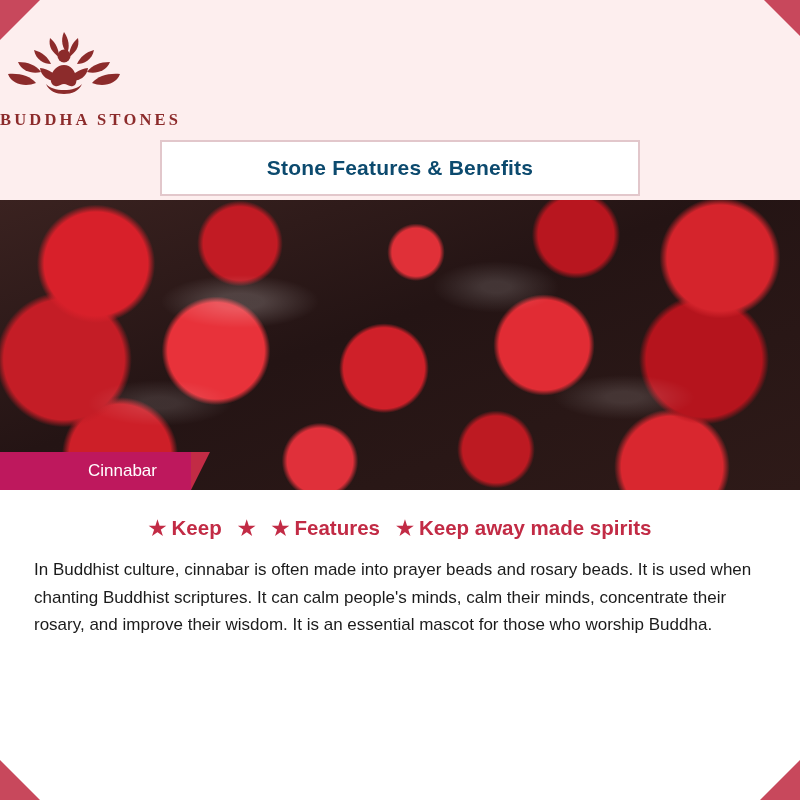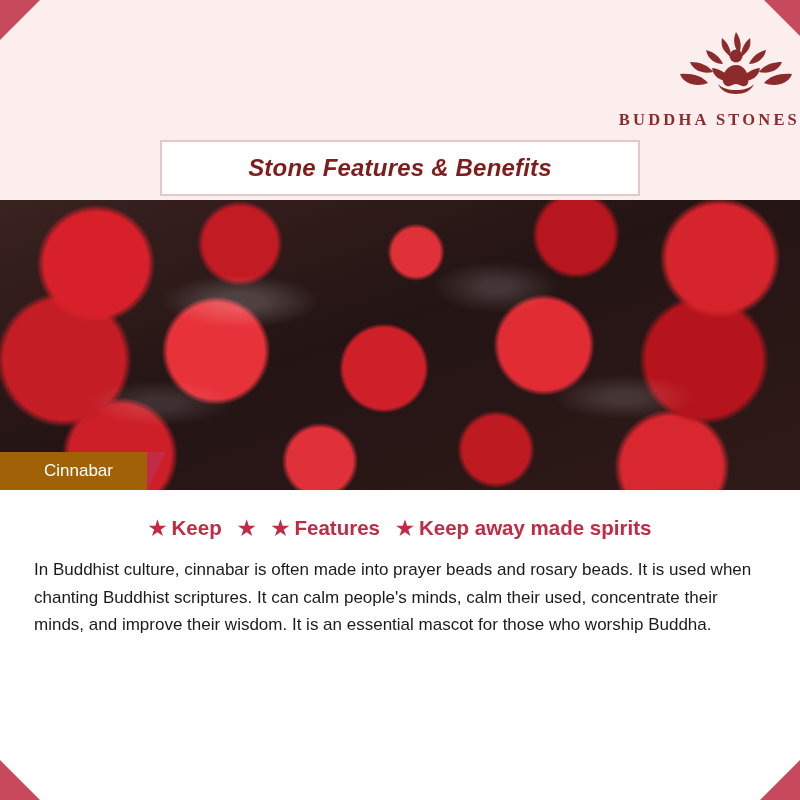--- a/index.html
+++ b/index.html
@@ -44,21 +44,21 @@
     border-left: 40px solid transparent;
   }
 
   
   .header {
     position: relative;
     height: 148px;
     background: #fdeeee;
     display: flex;
     flex-direction: column;
-    align-items: flex-end;
+    align-items: flex-start;
     justify-content: flex-start;
     padding-top: 22px;
     z-index: 2;
   }
   .logo-mark { width: 128px; height: 84px; }
   .brand-name {
     margin-top: 4px;
     font-size: 16.5px;
     letter-spacing: 3.2px;
     font-weight: bold;
@@ -78,26 +78,25 @@
     left: 160px; right: 160px;
     top: -8px;
     height: 56px;
     background: #ffffff;
     border: 2px solid #e2c7cb;
     display: flex;
     align-items: center;
     justify-content: center;
   }
   .title-text {
-    font-size: 24px;
+    font-size: 21px;
     font-weight: bold;
-    color: #7f1d1d;
+    color: #0c4a6e;
     font-family: "Liberation Sans", sans-serif;
     letter-spacing: 0.2px;
-    font-style: italic;
   }
 
   
   .photo {
     position: relative;
     height: 290px;
     overflow: hidden;
     background: #2a1515;
     z-index: 1;
   }
@@ -127,25 +126,25 @@
       radial-gradient(ellipse at 62% 30%, rgba(255,255,255,0.14) 0 2%, rgba(255,255,255,0) 9%),
       radial-gradient(ellipse at 20% 70%, rgba(255,255,255,0.12) 0 2%, rgba(255,255,255,0) 8%),
       radial-gradient(ellipse at 78% 68%, rgba(255,255,255,0.13) 0 2%, rgba(255,255,255,0) 8%);
   }
 
   
   .name-tag {
     position: absolute;
     left: 0; bottom: 0;
     height: 38px;
-    padding-left: 44px;
+    padding-left: 88px;
     padding-right: 34px;
     display: flex;
     align-items: center;
-    background: #a16207;
+    background: #be185d;
     color: #ffffff;
     font-size: 17px;
     font-family: "Liberation Sans", sans-serif;
     z-index: 4;
   }
   .name-tag::after {
     content: "";
     position: absolute;
     right: -19px; top: 0;
     width: 0; height: 0;
@@ -249,16 +248,16 @@
       <div class="benefit">
         <span class="star">★</span>
         <span>Features</span>
       </div>
       <div class="benefit">
         <span class="star">★</span>
         <span>Keep away made spirits</span>
       </div>
     </div>
 
-    <p class="desc">In Buddhist culture, cinnabar is often made into prayer beads and rosary beads. It is used when chanting Buddhist scriptures. It can calm people's minds, calm their used, concentrate their minds, and improve their wisdom. It is an essential mascot for those who worship Buddha.</p>
+    <p class="desc">In Buddhist culture, cinnabar is often made into prayer beads and rosary beads. It is used when chanting Buddhist scriptures. It can calm people's minds, calm their minds, concentrate their rosary, and improve their wisdom. It is an essential mascot for those who worship Buddha.</p>
   </div>
 
 </div>
 
 </body></html>

